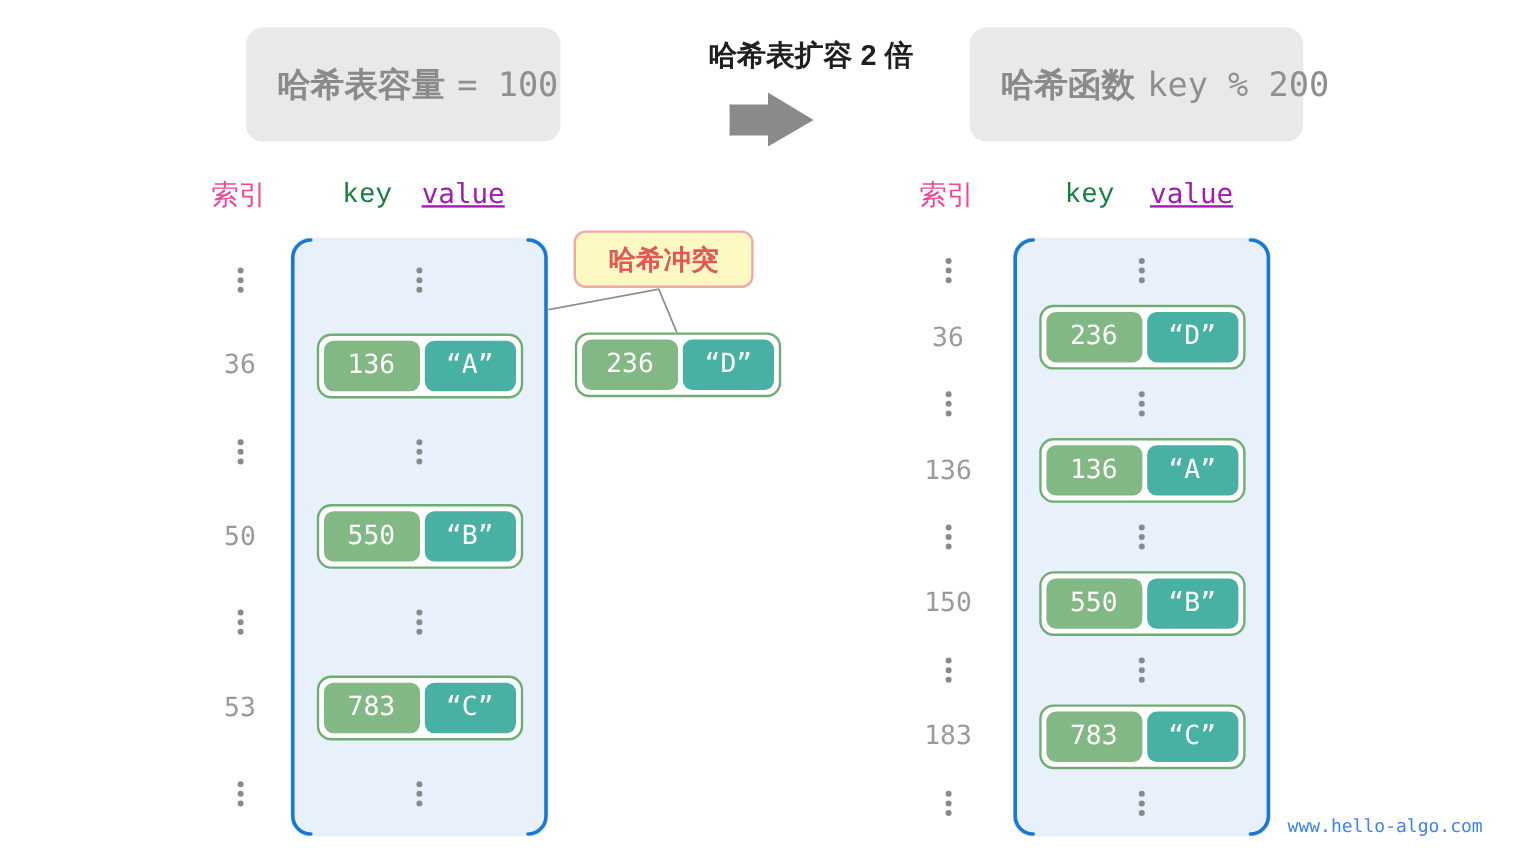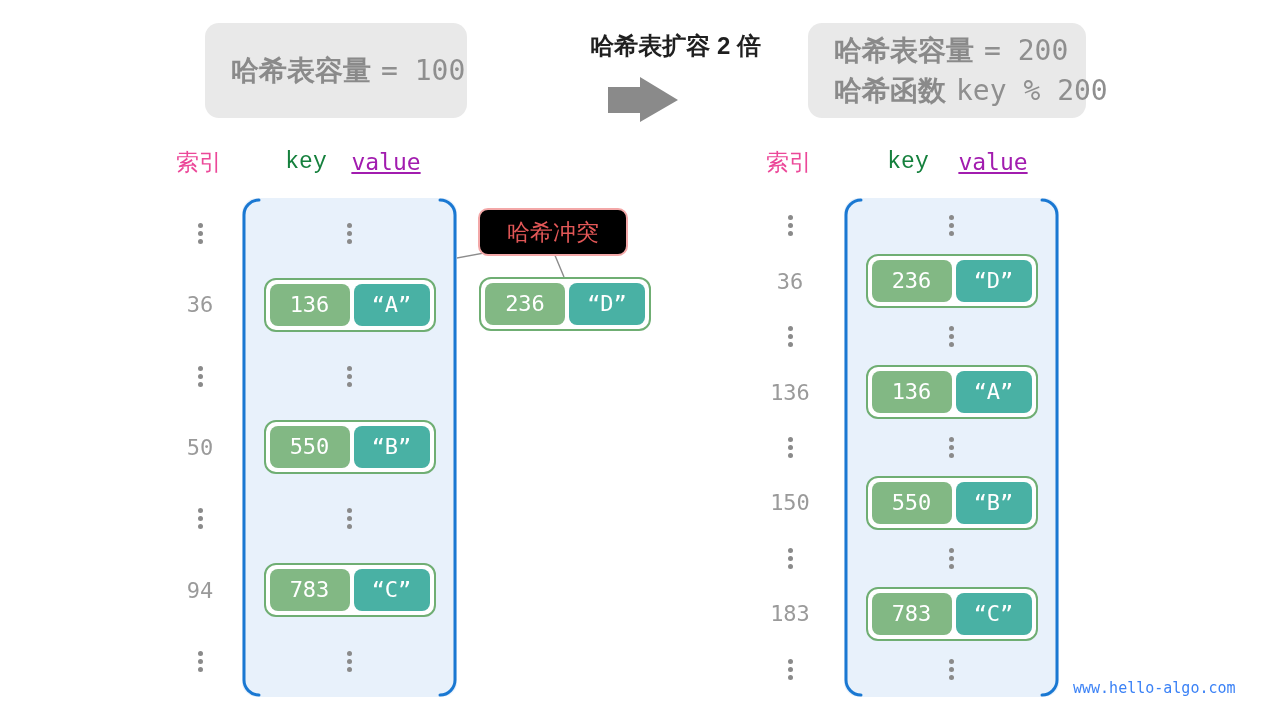--- a/index.html
+++ b/index.html
@@ -57,23 +57,23 @@
     color:#ffffff;font-family:"DejaVu Sans Mono",monospace;font-size:22px;text-align:center;
   }
   .pair .key{background:#82B884;}
   .pair .val{background:#49B1A4;width:76px;}
 
   
   .float-pair{position:absolute;left:479px;top:277px;}
 
   
   .collision-label{
-    position:absolute;left:478px;top:208px;width:150px;height:48px;box-sizing:border-box;
-    background:#000000;border:2px solid #F3A8A8;border-radius:10px;
-    color:#E25757;font-size:23px;font-weight:400;text-align:center;line-height:44px;white-space:nowrap;
+    position:absolute;left:478px;top:192px;width:150px;height:48px;box-sizing:border-box;
+    background:#fef9c3;border:2px solid #F3A8A8;border-radius:10px;
+    color:#E25757;font-size:23px;font-weight:700;text-align:center;line-height:44px;white-space:nowrap;
   }
 
   
   .dots{display:flex;flex-direction:column;gap:3px;align-items:center;}
   .dots i{width:5px;height:5px;border-radius:50%;background:#8A8A8A;}
 
   
   .overlay{position:absolute;inset:0;pointer-events:none;}
 
   
@@ -95,23 +95,20 @@
   <div class="info-box left">
     <div class="info-line">
       <span class="cjk">哈希表容量</span><span class="val">= 100</span>
     </div>
   </div>
 
   <div class="main-title">哈希表扩容 2 倍</div>
 
   <div class="info-box right">
     <div class="info-line">
-      <span class="cjk">哈希表容量</span><span class="val">= 200</span>
-    </div>
-    <div class="info-line">
       <span class="cjk">哈希函数</span><span class="val">key % 200</span>
     </div>
   </div>
 
   <div class="col-header idx" style="left:165px;width:68px;">索引</div>
   <div class="col-header key" style="left:276px;width:60px;">key</div>
   <div class="col-header value" style="left:346px;width:80px;">value</div>
 
   <div class="col-header idx" style="left:755px;width:68px;">索引</div>
   <div class="col-header key" style="left:878px;width:60px;">key</div>
@@ -134,21 +131,21 @@
         </span>
       </div>
     <div class="index-cell">50</div>
     <div class="index-cell">
         <span class="dots">
           <i></i>
           <i></i>
           <i></i>
         </span>
       </div>
-    <div class="index-cell">94</div>
+    <div class="index-cell">53</div>
     <div class="index-cell">
         <span class="dots">
           <i></i>
           <i></i>
           <i></i>
         </span>
       </div>
   </div>
 
   <div class="bucket left">

